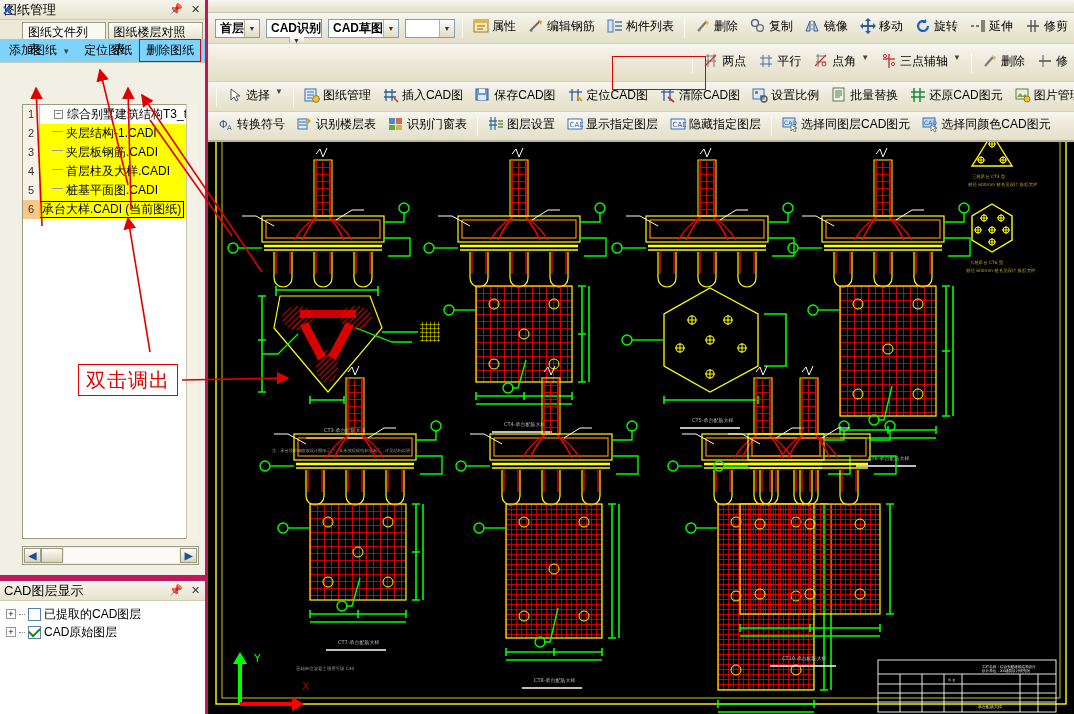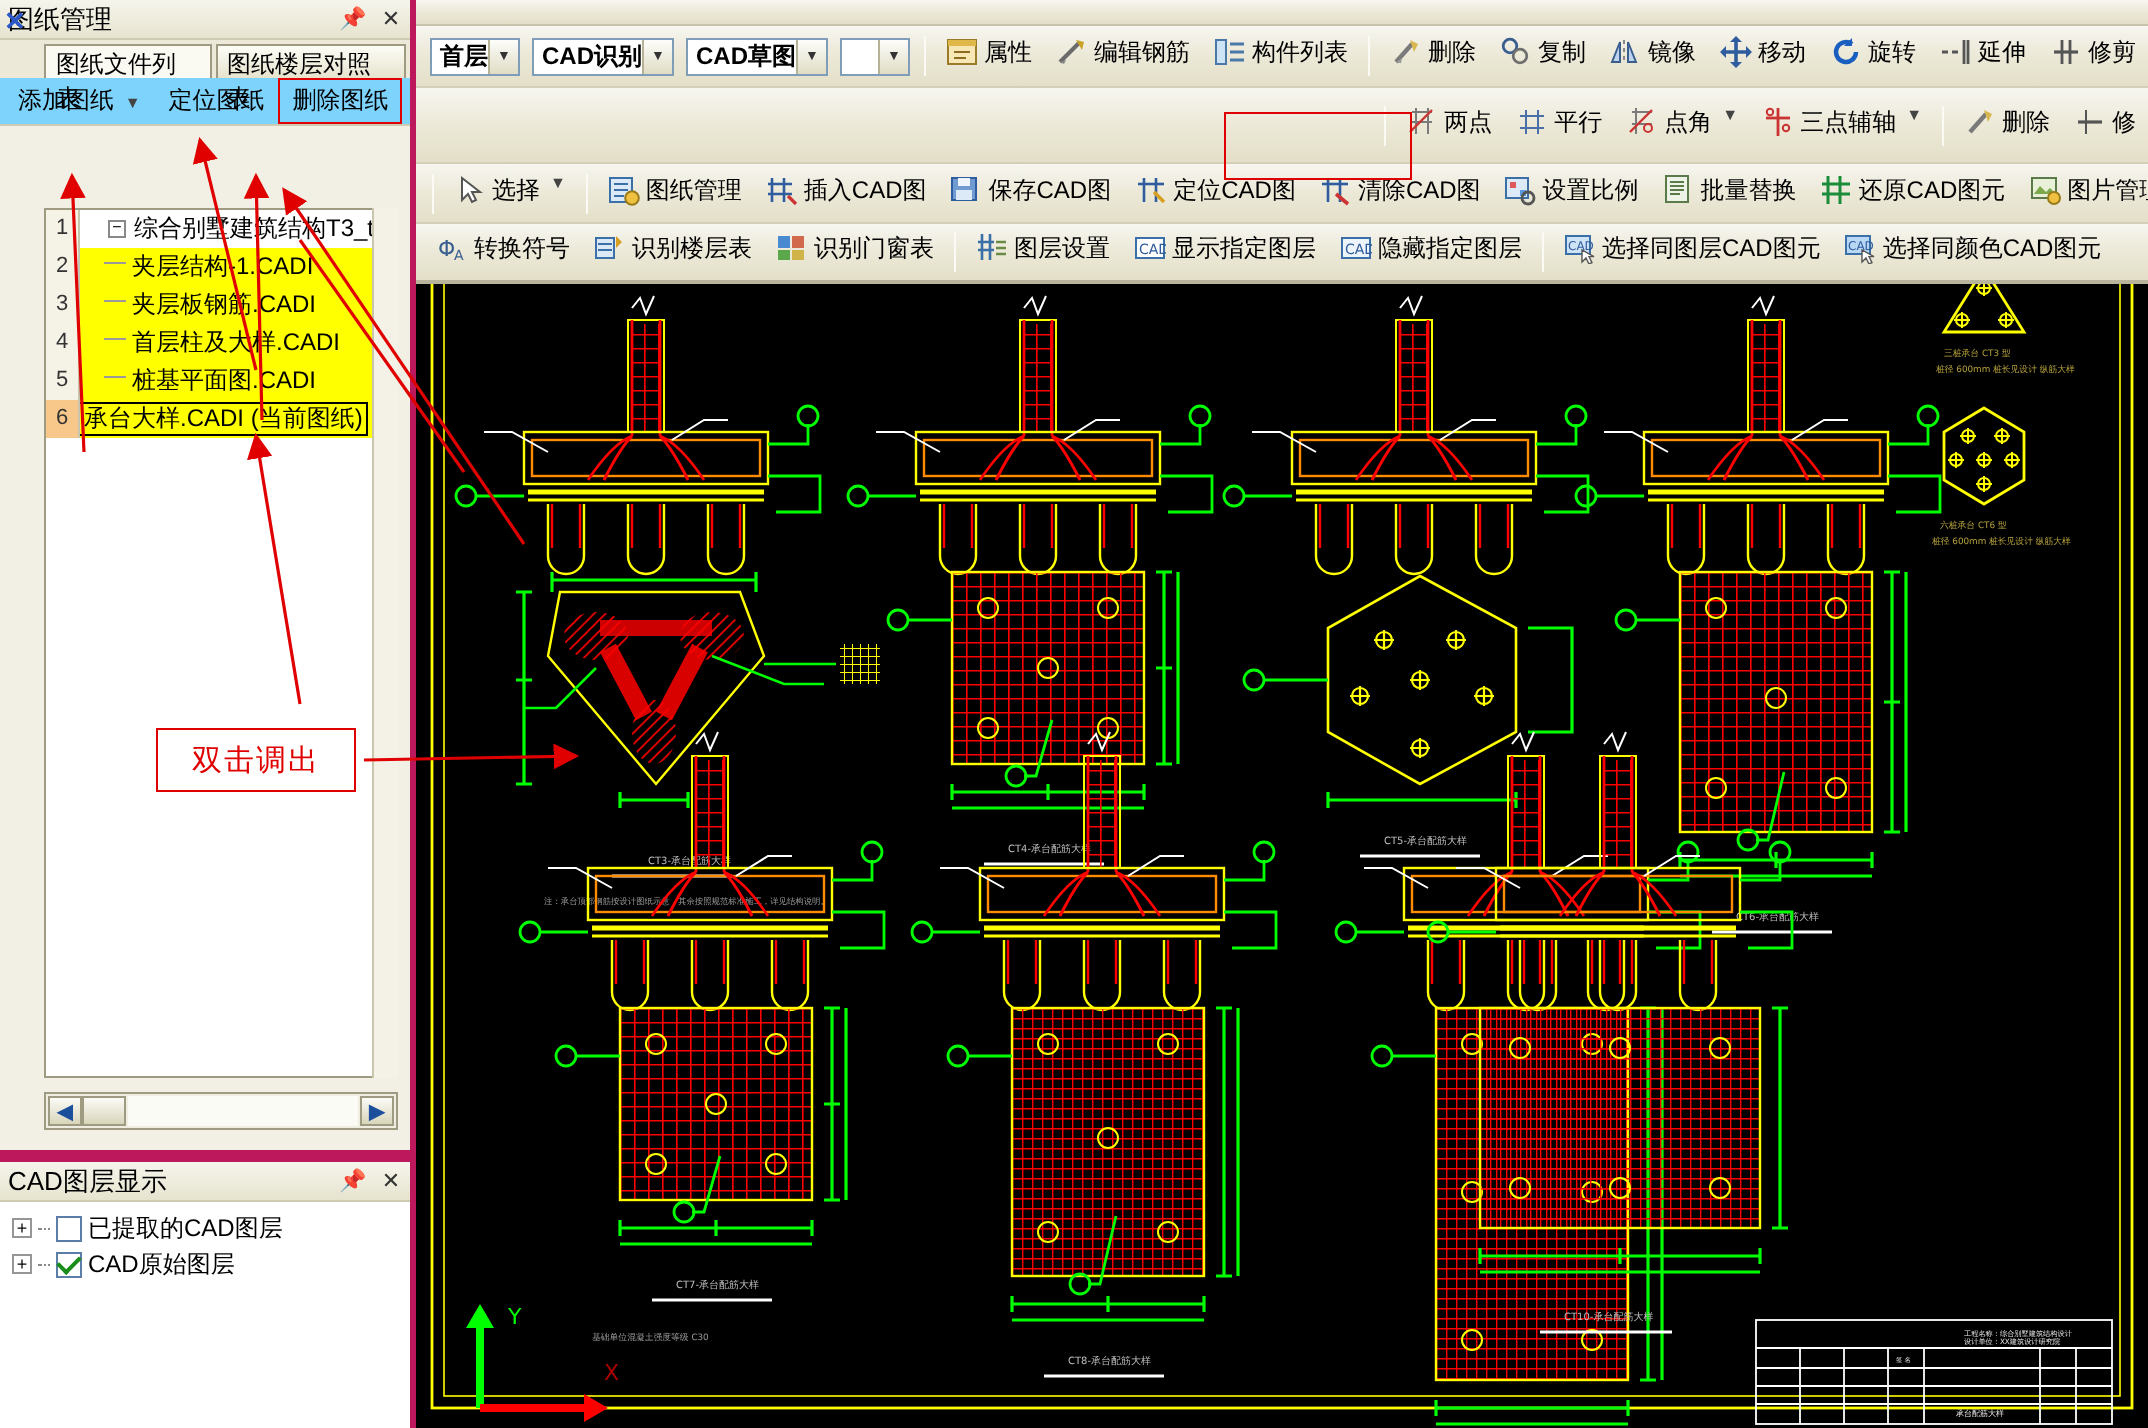--- a/index.html
+++ b/index.html
@@ -76,21 +76,21 @@
   }
   .combo span.cv { flex: 1; color: #000; font-weight: bold; }
   .combo .cbtn {
     width: 15px; height: 17px;
     background: linear-gradient(to bottom,#fdfdfb,#e0dcc4);
     border-left: 1px solid #b6b295;
     display: flex; align-items: center; justify-content: center;
     font-size: 7px; color: #333;
   }
   .combo.w1 { width: 66px; }
-  .combo.w2 { width: 74px; }
+  .combo.w2 { width: 74px; flex-direction: column; }
   .combo.w3 { width: 74px; }
   .combo.w4 { width: 104px; }
 
   
   .ic {
     width: 16px; height: 16px;
     flex: 0 0 16px;
     position: relative;
     display: inline-block;
   }
@@ -329,21 +329,21 @@
     pointer-events: none;
     z-index: 60;
   }
   .anno-box {
     position: absolute;
     left: 78px; top: 364px;
     width: 100px; height: 32px;
     border: 1.6px solid #e00000;
     background: #fff;
     color: #e00000;
-    font-size: 15px;
+    font-size: 20px;
     display: flex; align-items: center; justify-content: center;
     letter-spacing: 1px;
   }
 </style>
 </head>
 <body>
 
 <div id="app">
 
   <div id="cad">

